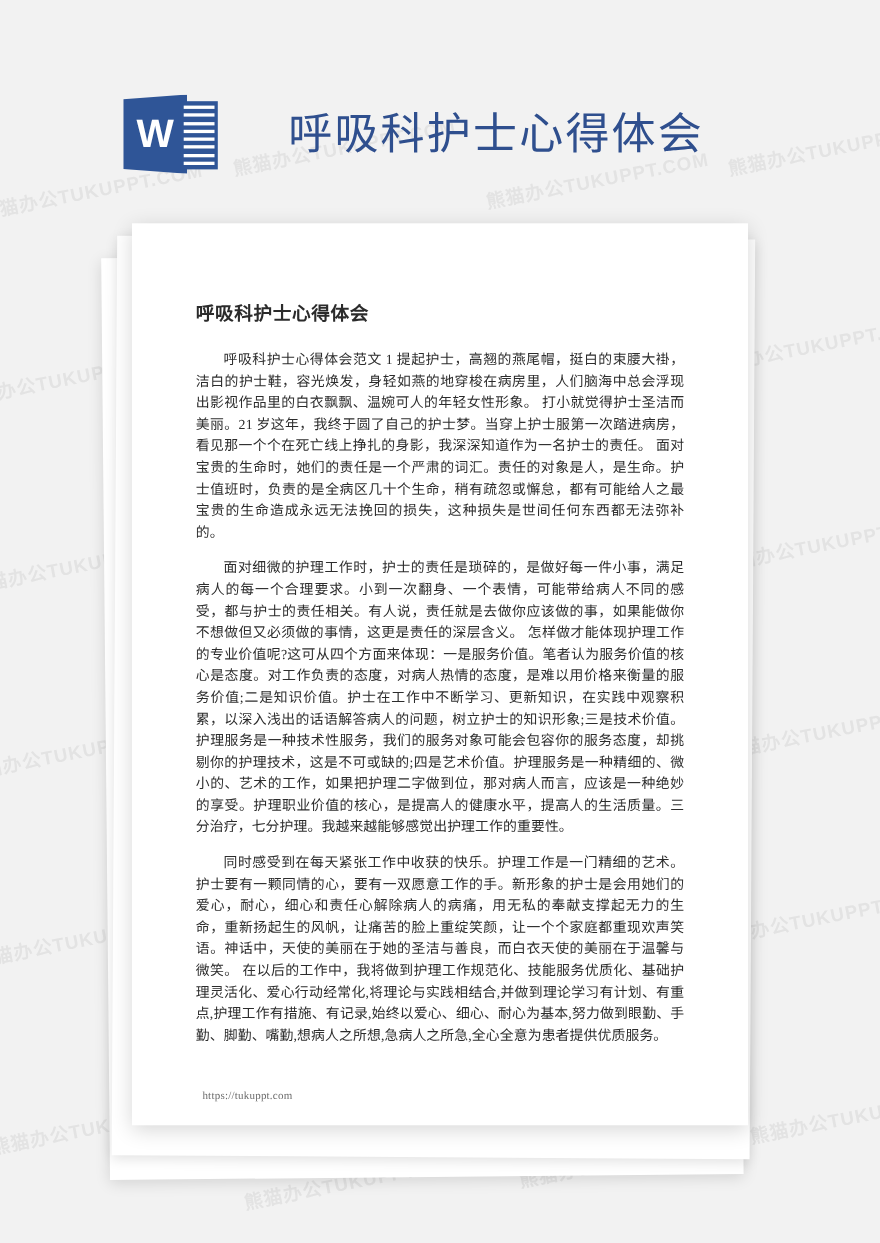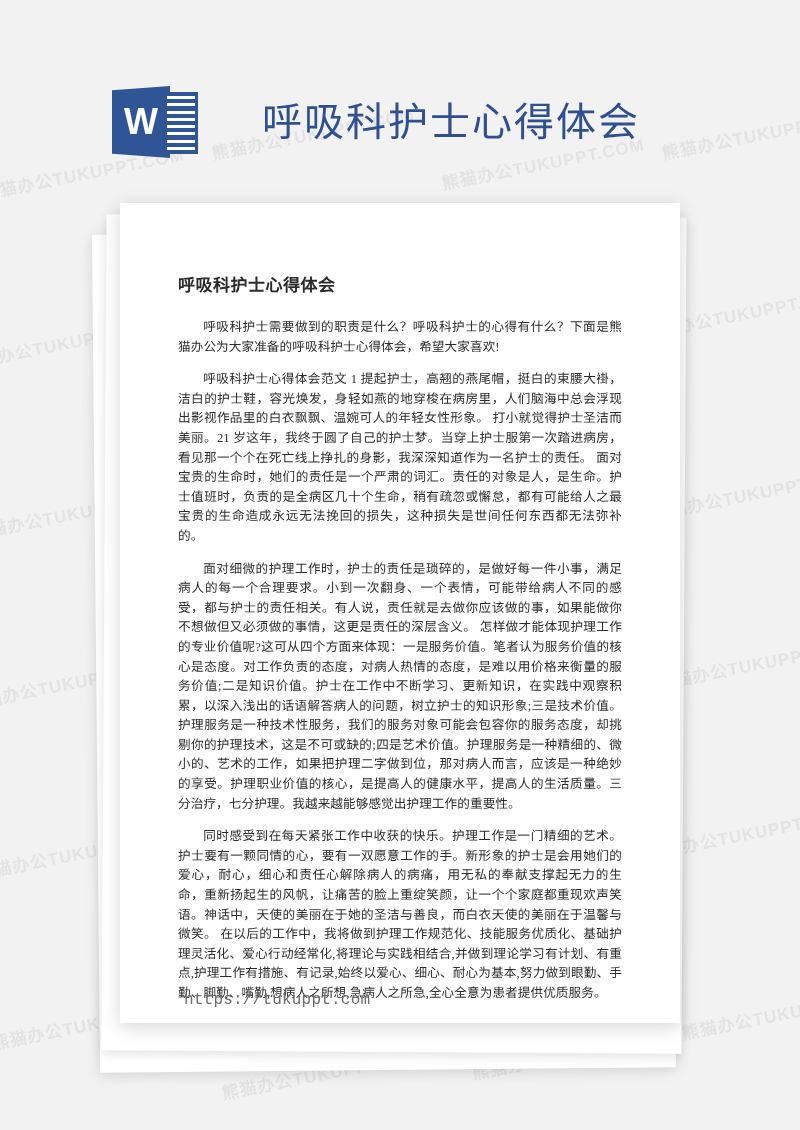--- a/index.html
+++ b/index.html
@@ -123,22 +123,22 @@
     text-justify: inter-ideograph;
     text-indent: 2em;
     margin: 0 0 13px 0;
     letter-spacing: 0.1px;
   }
 
   .footer-url {
     position: absolute;
     left: 64px;
     top: 788px;
-    font-family: Liberation Mono, monospace;
-    font-size: 16px;
+    font-family: Liberation Serif, serif;
+    font-size: 10px;
     color: #6d6d6d;
     letter-spacing: 0.2px;
   }
 
   
   .wi-body {
     position: absolute;
     left: 0; top: 4px;
     width: 58px; height: 72px;
     background: #2f5597;
@@ -210,19 +210,18 @@
   </div>
   <div class="doc-title">呼吸科护士心得体会</div>
 </div>
 
 <div class="sheet sheet-back2"></div>
 <div class="sheet sheet-back1"></div>
 
 <div class="sheet sheet-main">
   <div class="page-inner">
     <h1 class="page-heading">呼吸科护士心得体会</h1>
-    <p class="para">呼吸科护士需要做到的职责是什么？呼吸科护士的心得有什么？下面是熊猫办公为大家准备的呼吸科护士心得体会，希望大家喜欢!</p>
     <p class="para">呼吸科护士心得体会范文 1  提起护士，高翘的燕尾帽，挺白的束腰大褂，洁白的护士鞋，容光焕发，身轻如燕的地穿梭在病房里，人们脑海中总会浮现出影视作品里的白衣飘飘、温婉可人的年轻女性形象。 打小就觉得护士圣洁而美丽。21 岁这年，我终于圆了自己的护士梦。当穿上护士服第一次踏进病房，看见那一个个在死亡线上挣扎的身影，我深深知道作为一名护士的责任。 面对宝贵的生命时，她们的责任是一个严肃的词汇。责任的对象是人，是生命。护士值班时，负责的是全病区几十个生命，稍有疏忽或懈怠，都有可能给人之最宝贵的生命造成永远无法挽回的损失，这种损失是世间任何东西都无法弥补的。</p>
     <p class="para">面对细微的护理工作时，护士的责任是琐碎的，是做好每一件小事，满足病人的每一个合理要求。小到一次翻身、一个表情，可能带给病人不同的感受，都与护士的责任相关。有人说，责任就是去做你应该做的事，如果能做你不想做但又必须做的事情，这更是责任的深层含义。 怎样做才能体现护理工作的专业价值呢?这可从四个方面来体现：一是服务价值。笔者认为服务价值的核心是态度。对工作负责的态度，对病人热情的态度，是难以用价格来衡量的服务价值;二是知识价值。护士在工作中不断学习、更新知识，在实践中观察积累，以深入浅出的话语解答病人的问题，树立护士的知识形象;三是技术价值。护理服务是一种技术性服务，我们的服务对象可能会包容你的服务态度，却挑剔你的护理技术，这是不可或缺的;四是艺术价值。护理服务是一种精细的、微小的、艺术的工作，如果把护理二字做到位，那对病人而言，应该是一种绝妙的享受。护理职业价值的核心，是提高人的健康水平，提高人的生活质量。三分治疗，七分护理。我越来越能够感觉出护理工作的重要性。</p>
     <p class="para">同时感受到在每天紧张工作中收获的快乐。护理工作是一门精细的艺术。护士要有一颗同情的心，要有一双愿意工作的手。新形象的护士是会用她们的爱心，耐心，细心和责任心解除病人的病痛，用无私的奉献支撑起无力的生命，重新扬起生的风帆，让痛苦的脸上重绽笑颜，让一个个家庭都重现欢声笑语。神话中，天使的美丽在于她的圣洁与善良，而白衣天使的美丽在于温馨与微笑。 在以后的工作中，我将做到护理工作规范化、技能服务优质化、基础护理灵活化、爱心行动经常化,将理论与实践相结合,并做到理论学习有计划、有重点,护理工作有措施、有记录,始终以爱心、细心、耐心为基本,努力做到眼勤、手勤、脚勤、嘴勤,想病人之所想,急病人之所急,全心全意为患者提供优质服务。</p>
   </div>
   <div class="footer-url">https://tukuppt.com</div>
 </div>
 
 </body></html>

